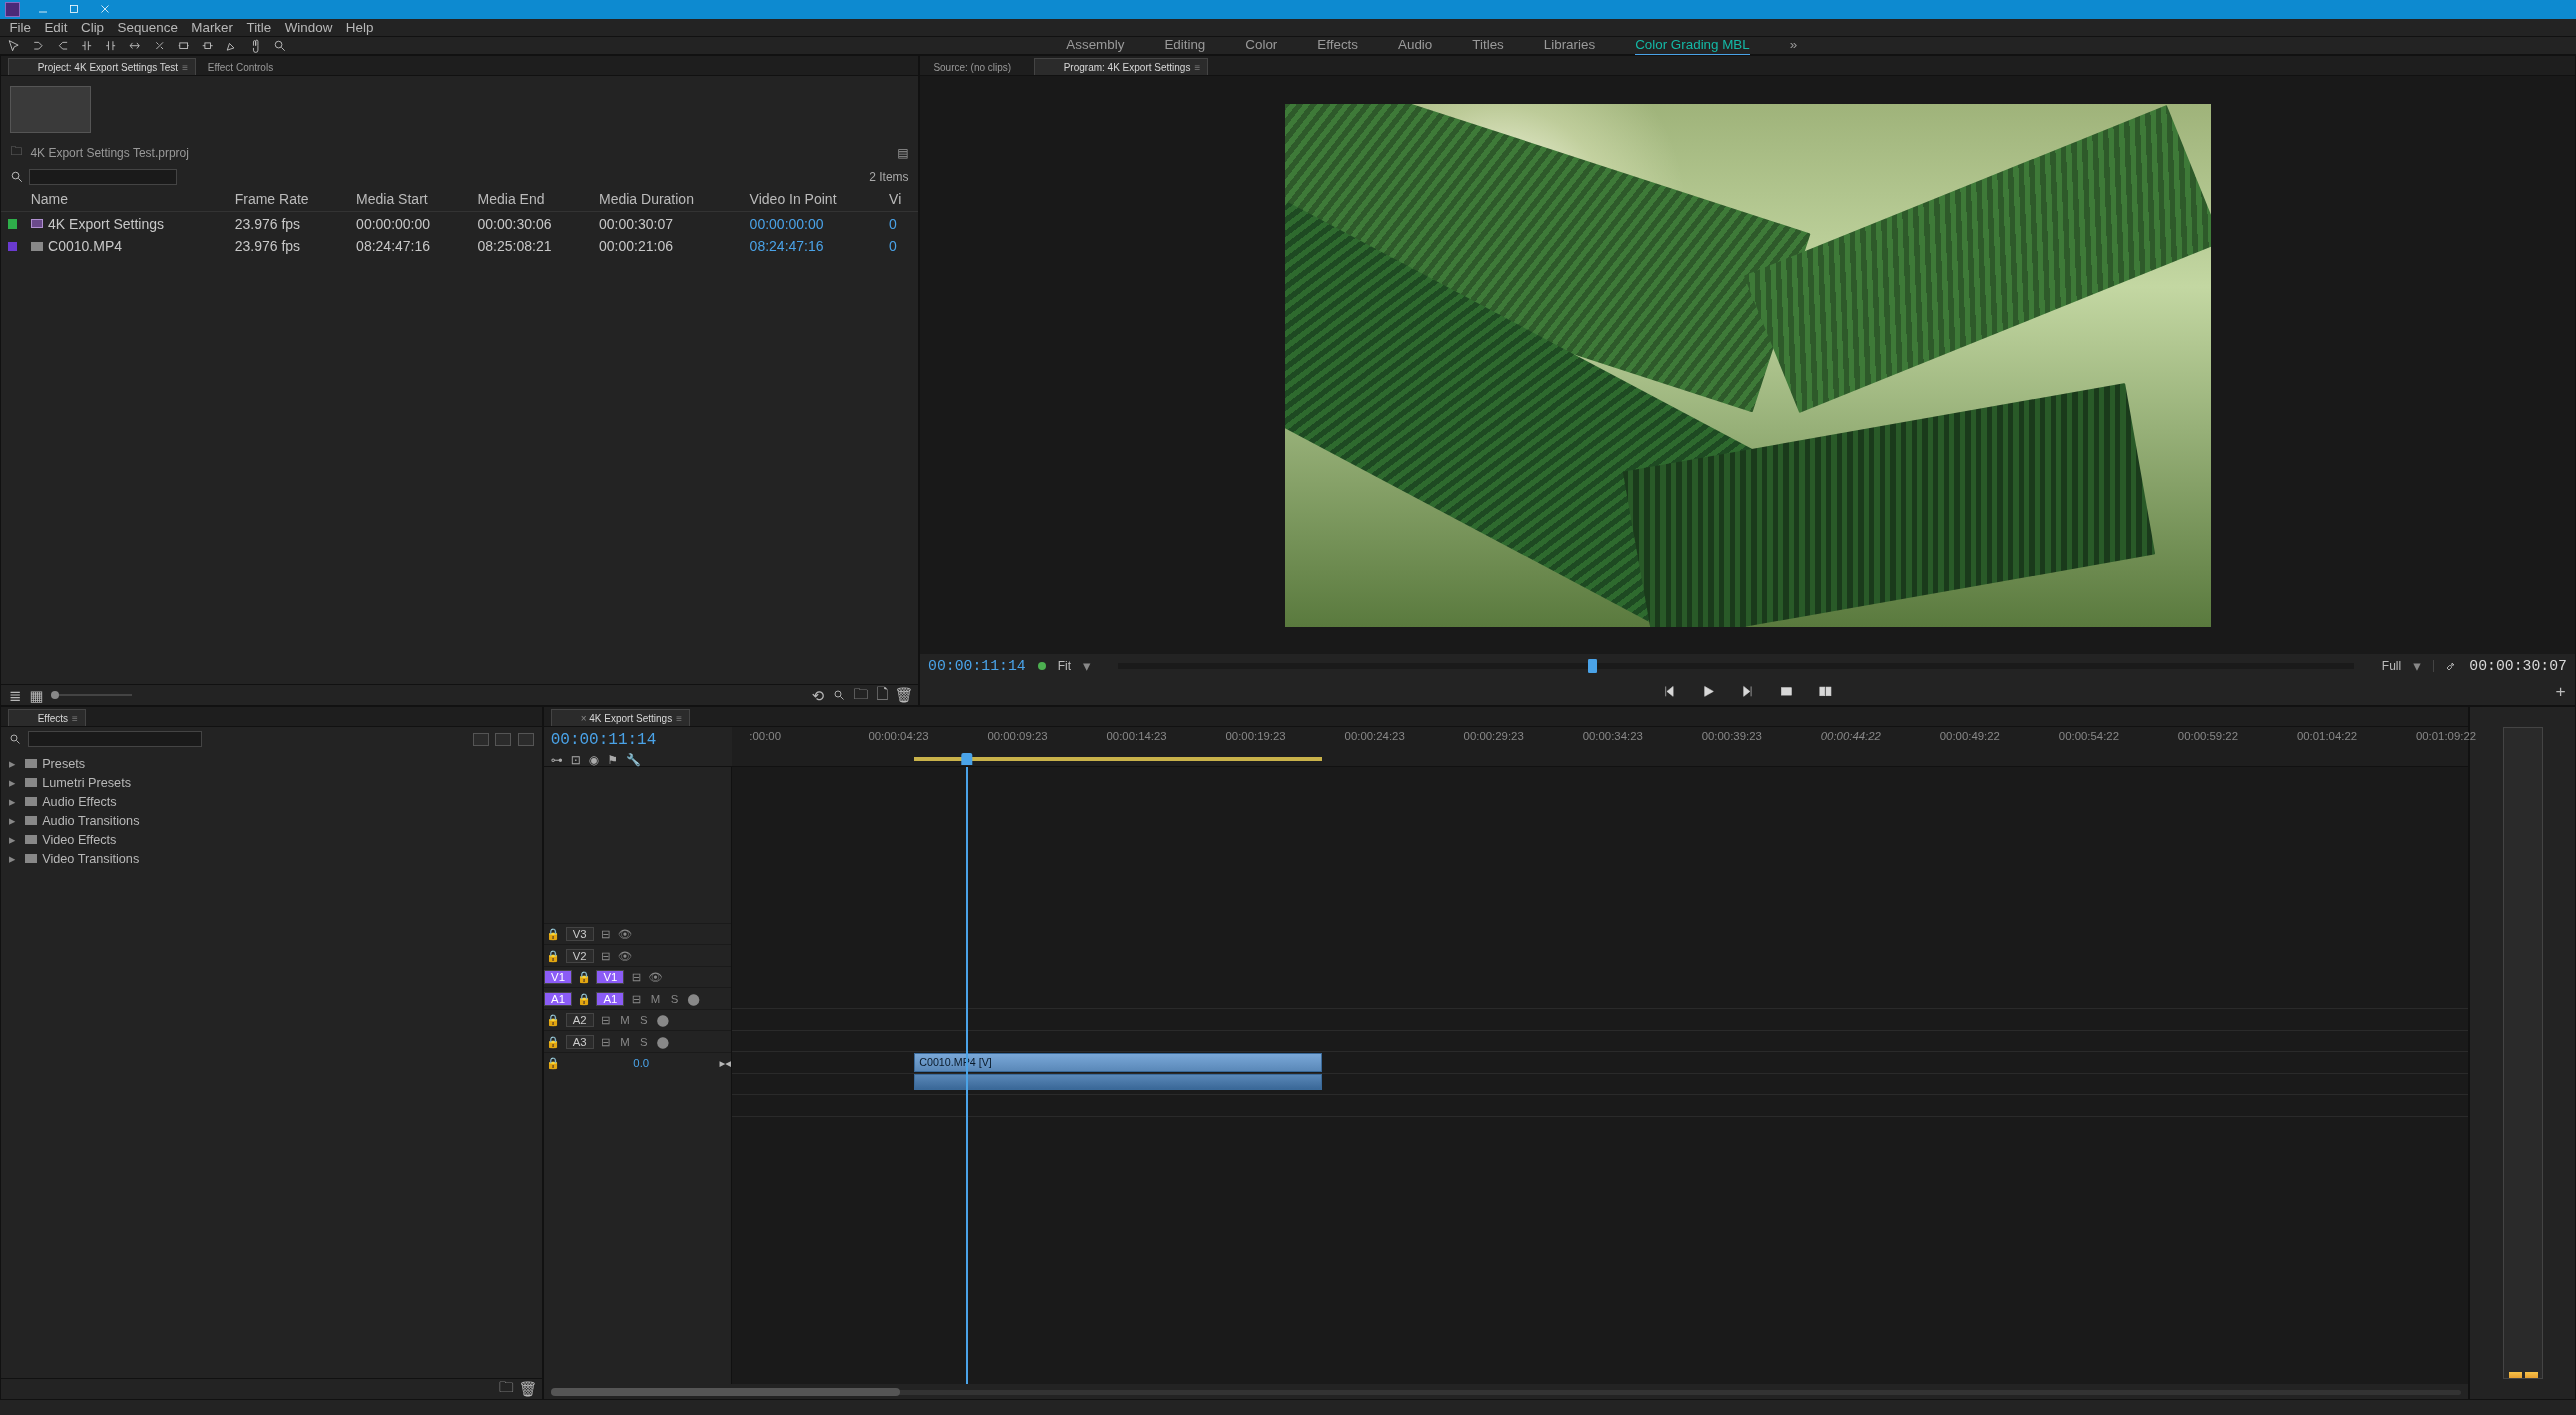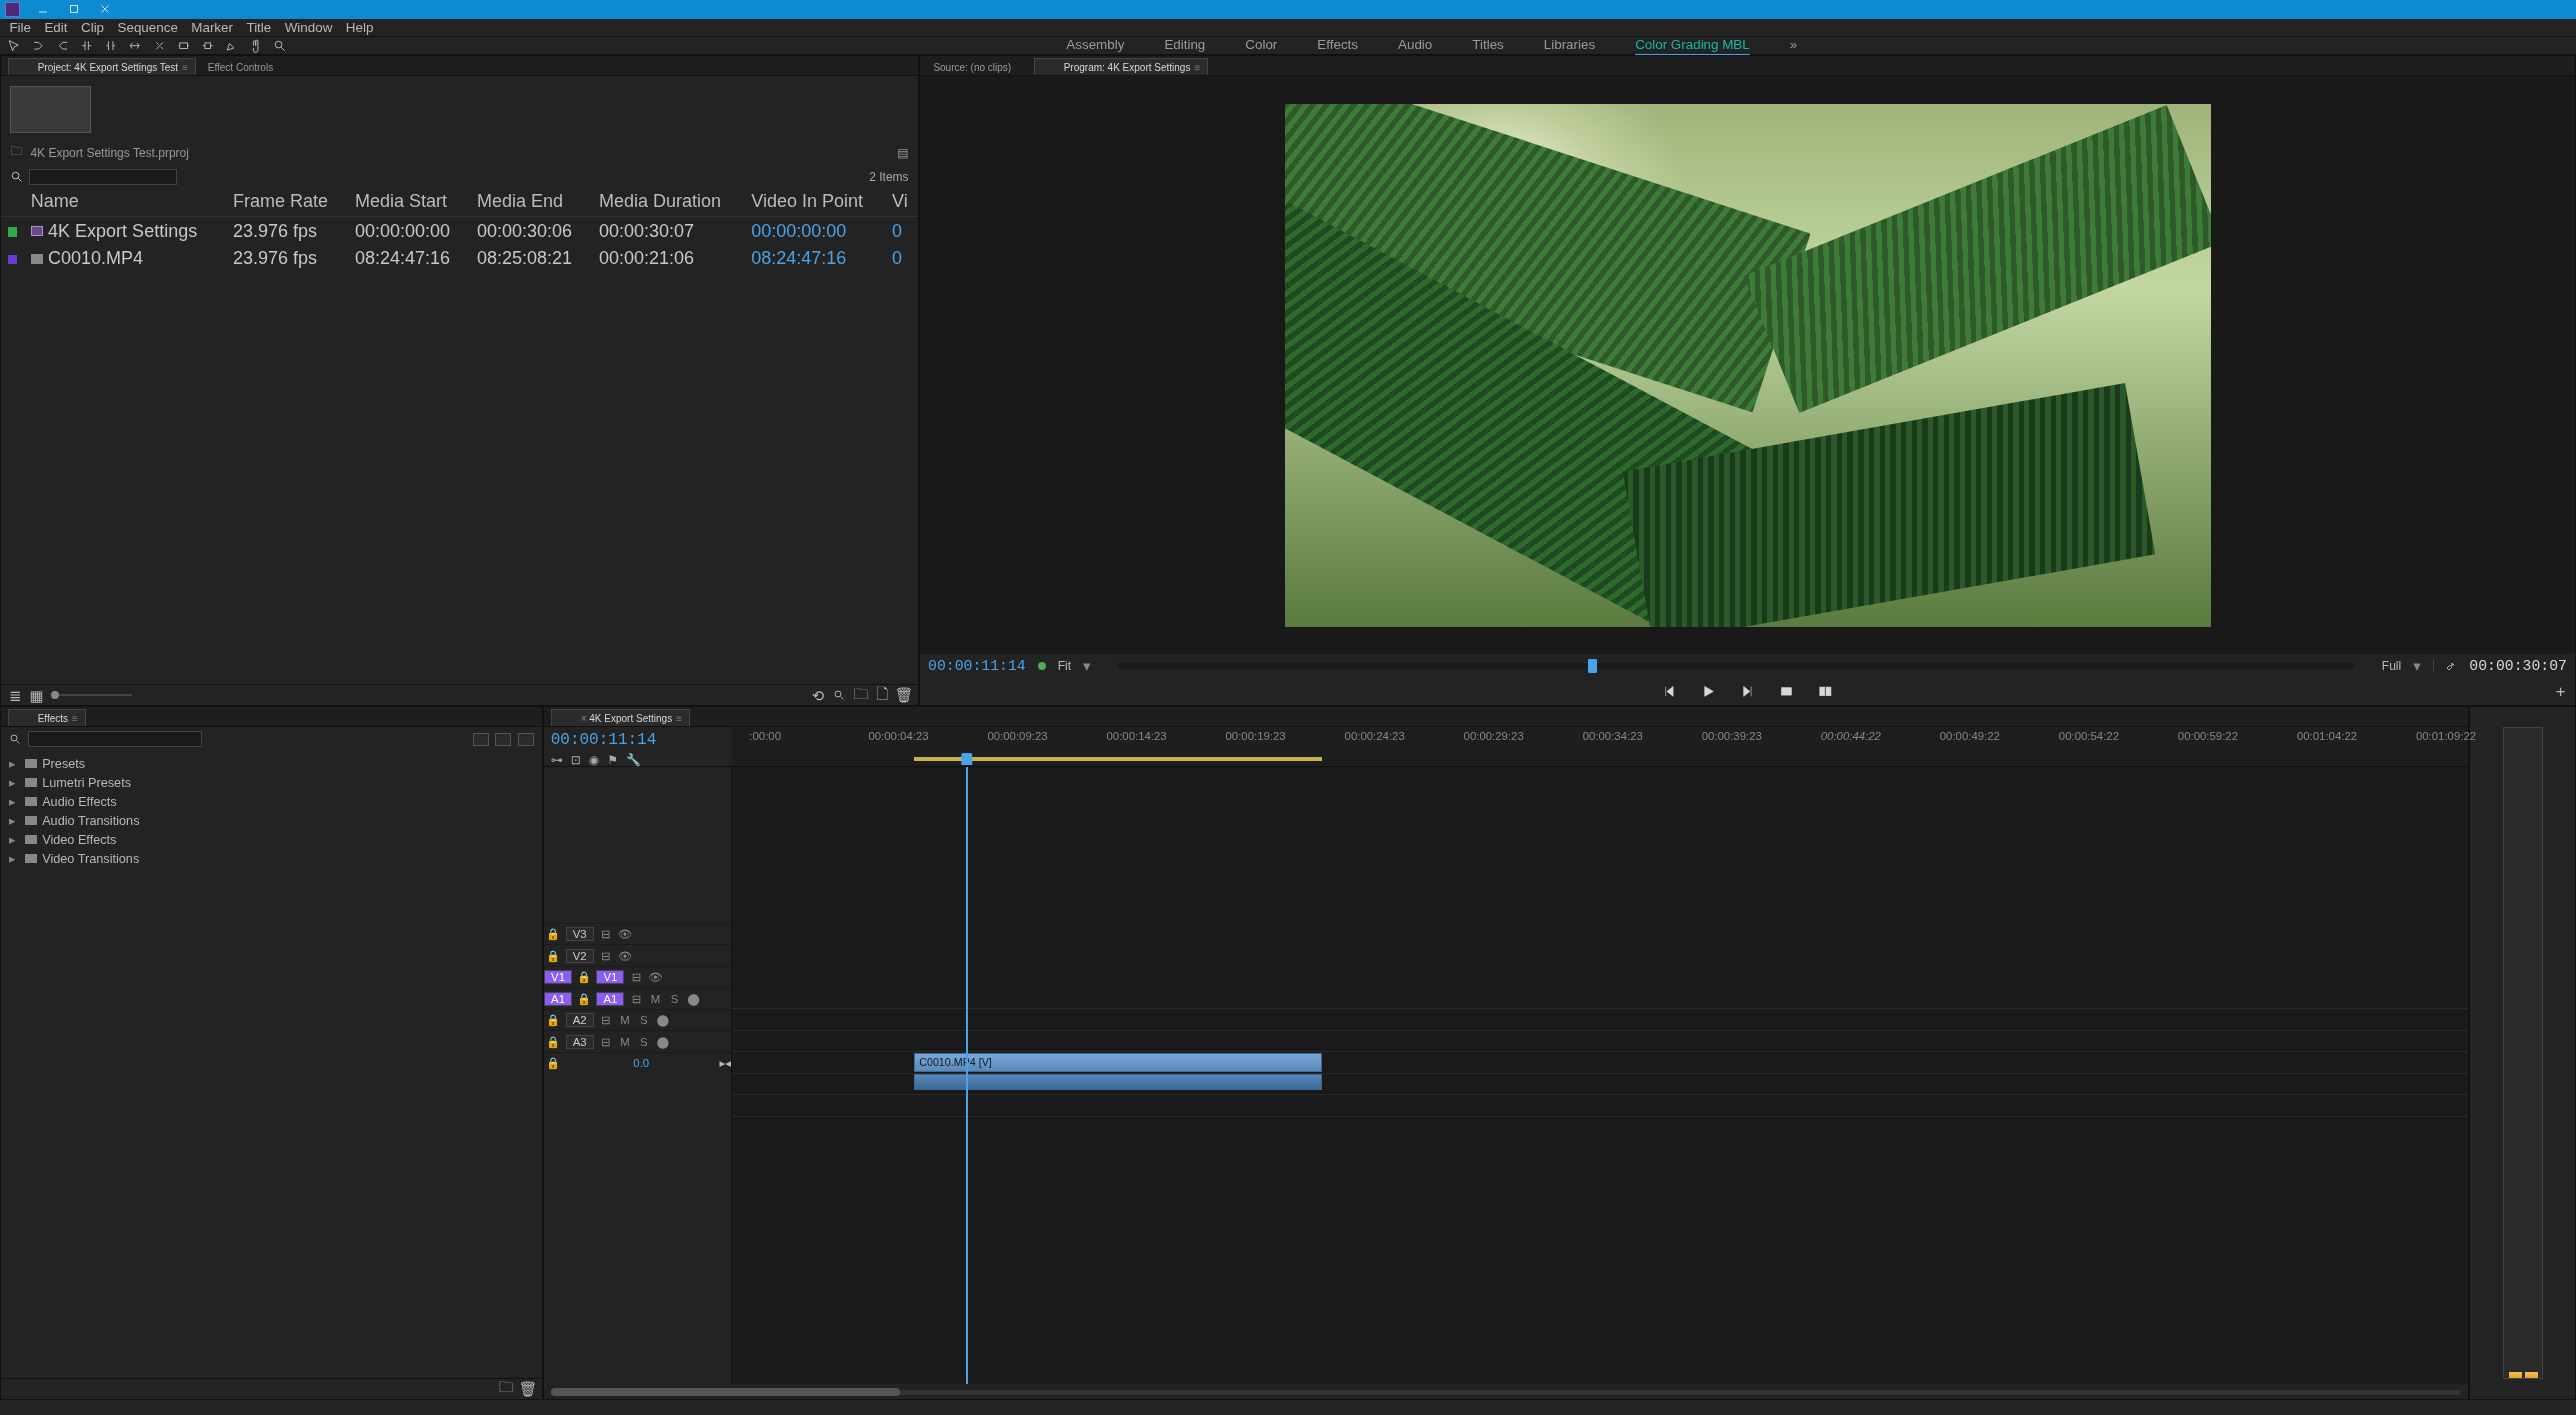--- a/index.html
+++ b/index.html
@@ -43,21 +43,21 @@
 .project-header { padding: 9.4px; display: flex; align-items: center; gap: 9.4px; }
 .project-thumb { width: 81px; height: 47px; background: #3a3a3a; border: 0.7px solid #555; }
 .project-meta { font-size: 12.7px; color: #aaa; }
 .project-toolbar { display: flex; align-items: center; padding: 0 9.4px 5.4px 9.4px; gap: 8px; font-size: 12px; color: #999; }
 .project-search { display: flex; align-items: center; padding: 0 9.4px 2.7px 9.4px; gap: 5px; }
 .project-search .mag { width: 13.4px; height: 13.4px; }
 .project-search input { background: #1a1a1a; border: 0.7px solid #444; height: 16px; width: 148px; color: #ccc; padding: 0 4px; font-size: 12px; }
 .project-search .spacer { flex: 1; }
 .project-search .items-count { font-size: 12px; color: #aaa; }
 .project-table { flex: 1; overflow: hidden; }
-.project-table table { width: 100%; border-collapse: collapse; font-size: 18px; }
+.project-table table { width: 100%; border-collapse: collapse; font-size: 14px; }
 .project-table th { text-align: left; padding: 4px 6.7px; color: #bbb; font-weight: normal; border-bottom: 0.7px solid #333; }
 .project-table td { padding: 3.4px 6.7px; color: #c8c8c8; white-space: nowrap; }
 .project-table td.blue { color: #4aa3e8; }
 .project-table .row-label { display: flex; align-items: center; gap: 5.4px; }
 .project-table .color-chip { width: 9.4px; height: 9.4px; }
 .project-table .clip-icon { width: 12px; height: 9.4px; background: #888; display: inline-block; }
 .project-table .seq-icon { width: 12px; height: 9.4px; background: #6a4a8a; display: inline-block; border: 0.7px solid #b090d0; }
 .project-footer { height: 21.5px; display: flex; align-items: center; padding: 0 6.7px; gap: 6.7px; border-top: 0.7px solid #111; }
 .project-footer .pf-btn { width: 14.8px; height: 14.8px; display: flex; align-items: center; justify-content: center; }
 .project-footer .pf-slider { width: 81px; height: 2.7px; background: #444; position: relative; }

